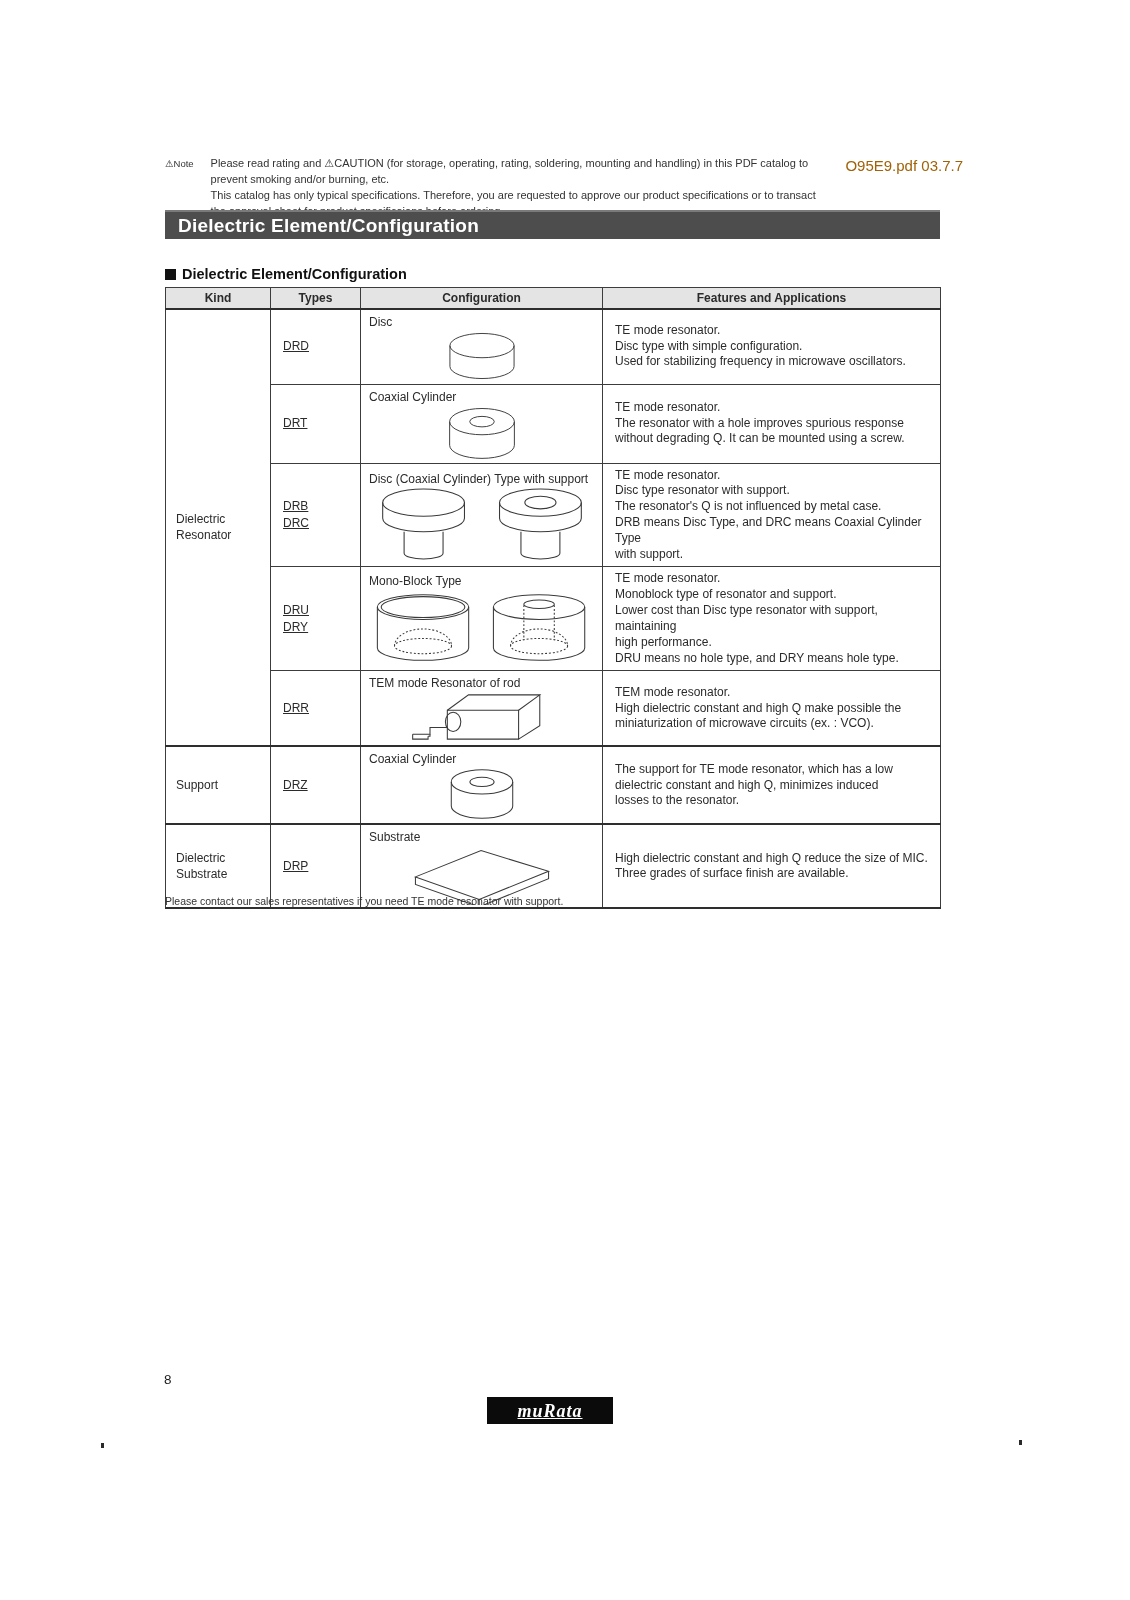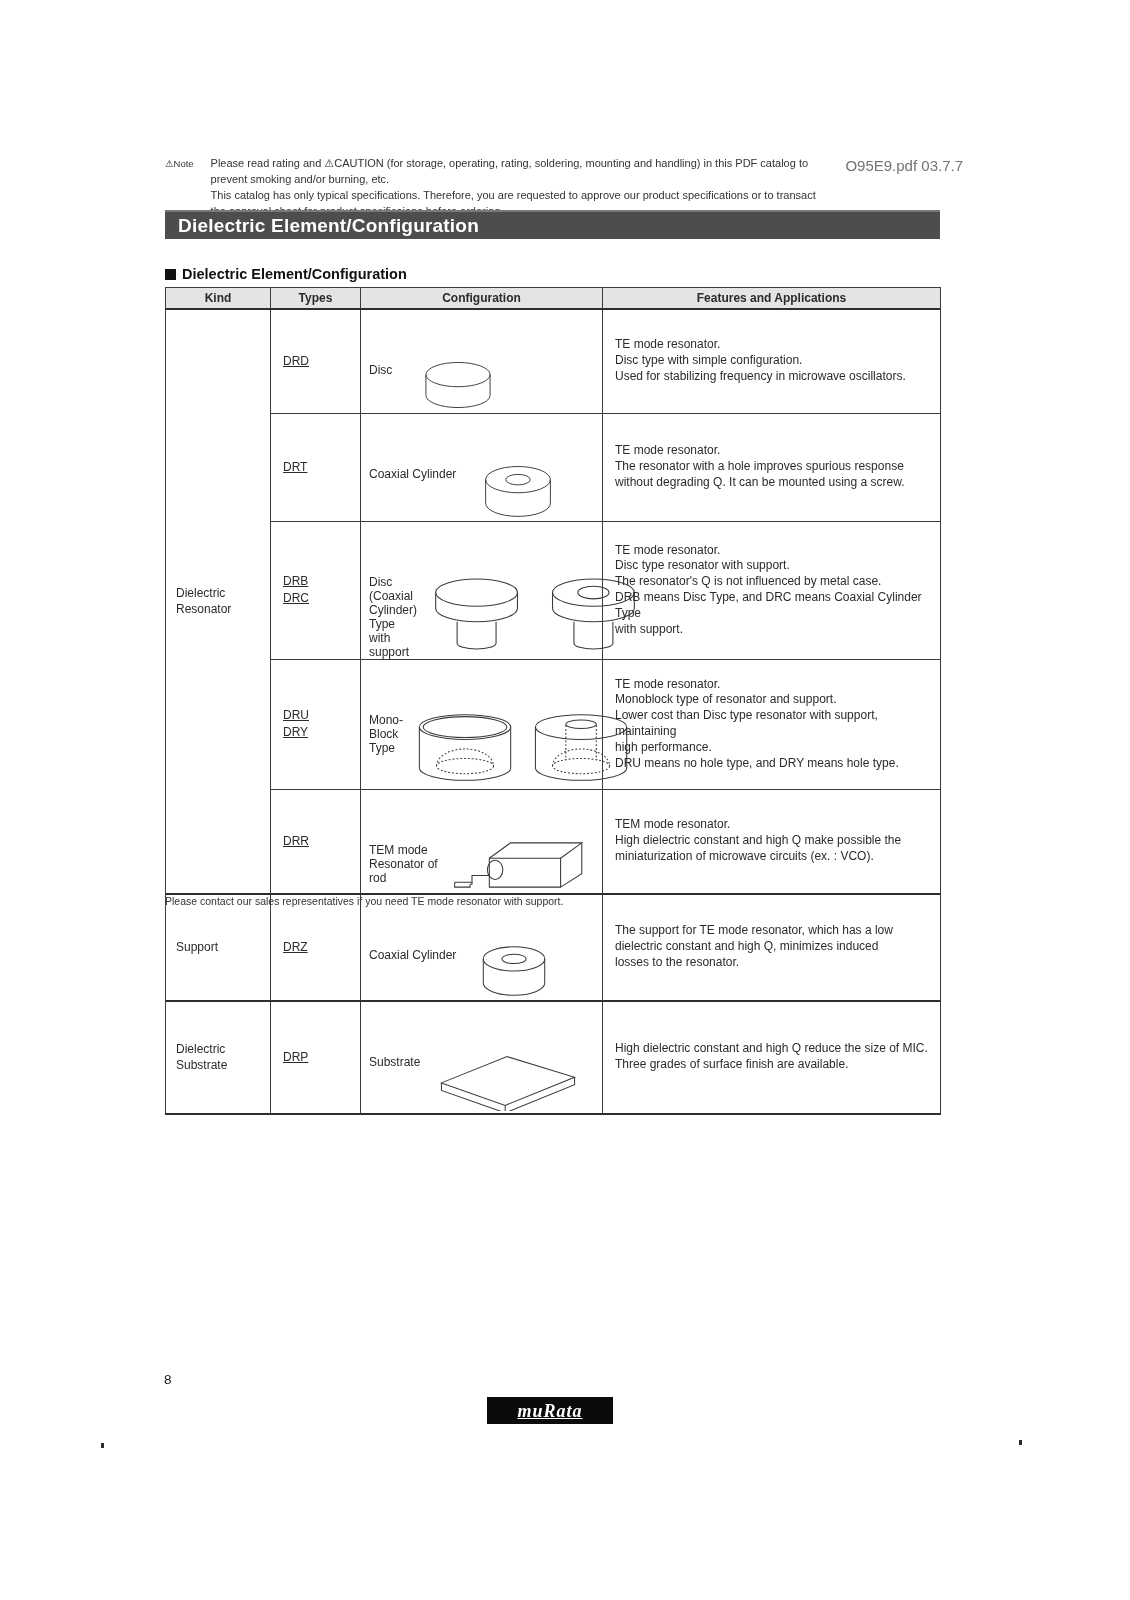--- a/index.html
+++ b/index.html
@@ -14,21 +14,21 @@
   }
   
   .note-block {
     position:absolute; top:156px; left:165px; width:660px;
     display:flex; gap:17px; align-items:flex-start;
   }
   .note-label { font-size:9.5px; color:#333; white-space:nowrap; padding-top:2px; }
   .note-text { font-size:11px; line-height:1.45; color:#333; white-space:pre-line; }
   .doc-ref {
     position:absolute; top:157px; right:167px;
-    font-size:15px; color:#737373;
+    font-size:15px; color:#a16207;
   }
   
   .title-bar {
     position:absolute; top:210px; left:165px; width:775px; height:29px;
     background:#4d4d4d;
     border-top:2px solid #7a7a7a;
     display:flex; align-items:center;
     padding-left:13px;
   }
   .title-bar span {
@@ -52,21 +52,21 @@
   table.cfg th, table.cfg td { border:1px solid #3c3c3c; vertical-align:middle; }
   table.cfg thead th {
     background:#e4e4e4; font-weight:bold; text-align:center;
     height:21px; font-size:12px; border-bottom:2px solid #2e2e2e;
     padding:2px 0;
   }
   tr.group-start td { border-top:2px solid #2e2e2e; }
   td.kind { padding-left:10px; white-space:pre-line; line-height:1.35; }
   td.types { padding-left:12px; white-space:pre-line; line-height:1.4;text-decoration:underline; }
   td.config { vertical-align:top; }
-  .cfg-inner { display:flex; flex-direction:row; height:100%;margin-top:48px; }
+  .cfg-inner { display:flex; flex-direction:column; height:100%; }
   .cfg-label { padding:5px 6px 0 8px; font-size:12px; }
   .drawing { display:flex; justify-content:center; align-items:center; padding:1px 0 2px 0; }
   .drawing svg { display:block; }
   .drawing path, .drawing ellipse, .drawing line, .drawing rect {
     fill:none; stroke:#3a3a3a; stroke-width:1.1;
   }
   td.features { padding:4px 8px 4px 12px; white-space:pre-line; line-height:1.32; }
   
   .footnote {
     position:absolute; top:895px; left:165px;

